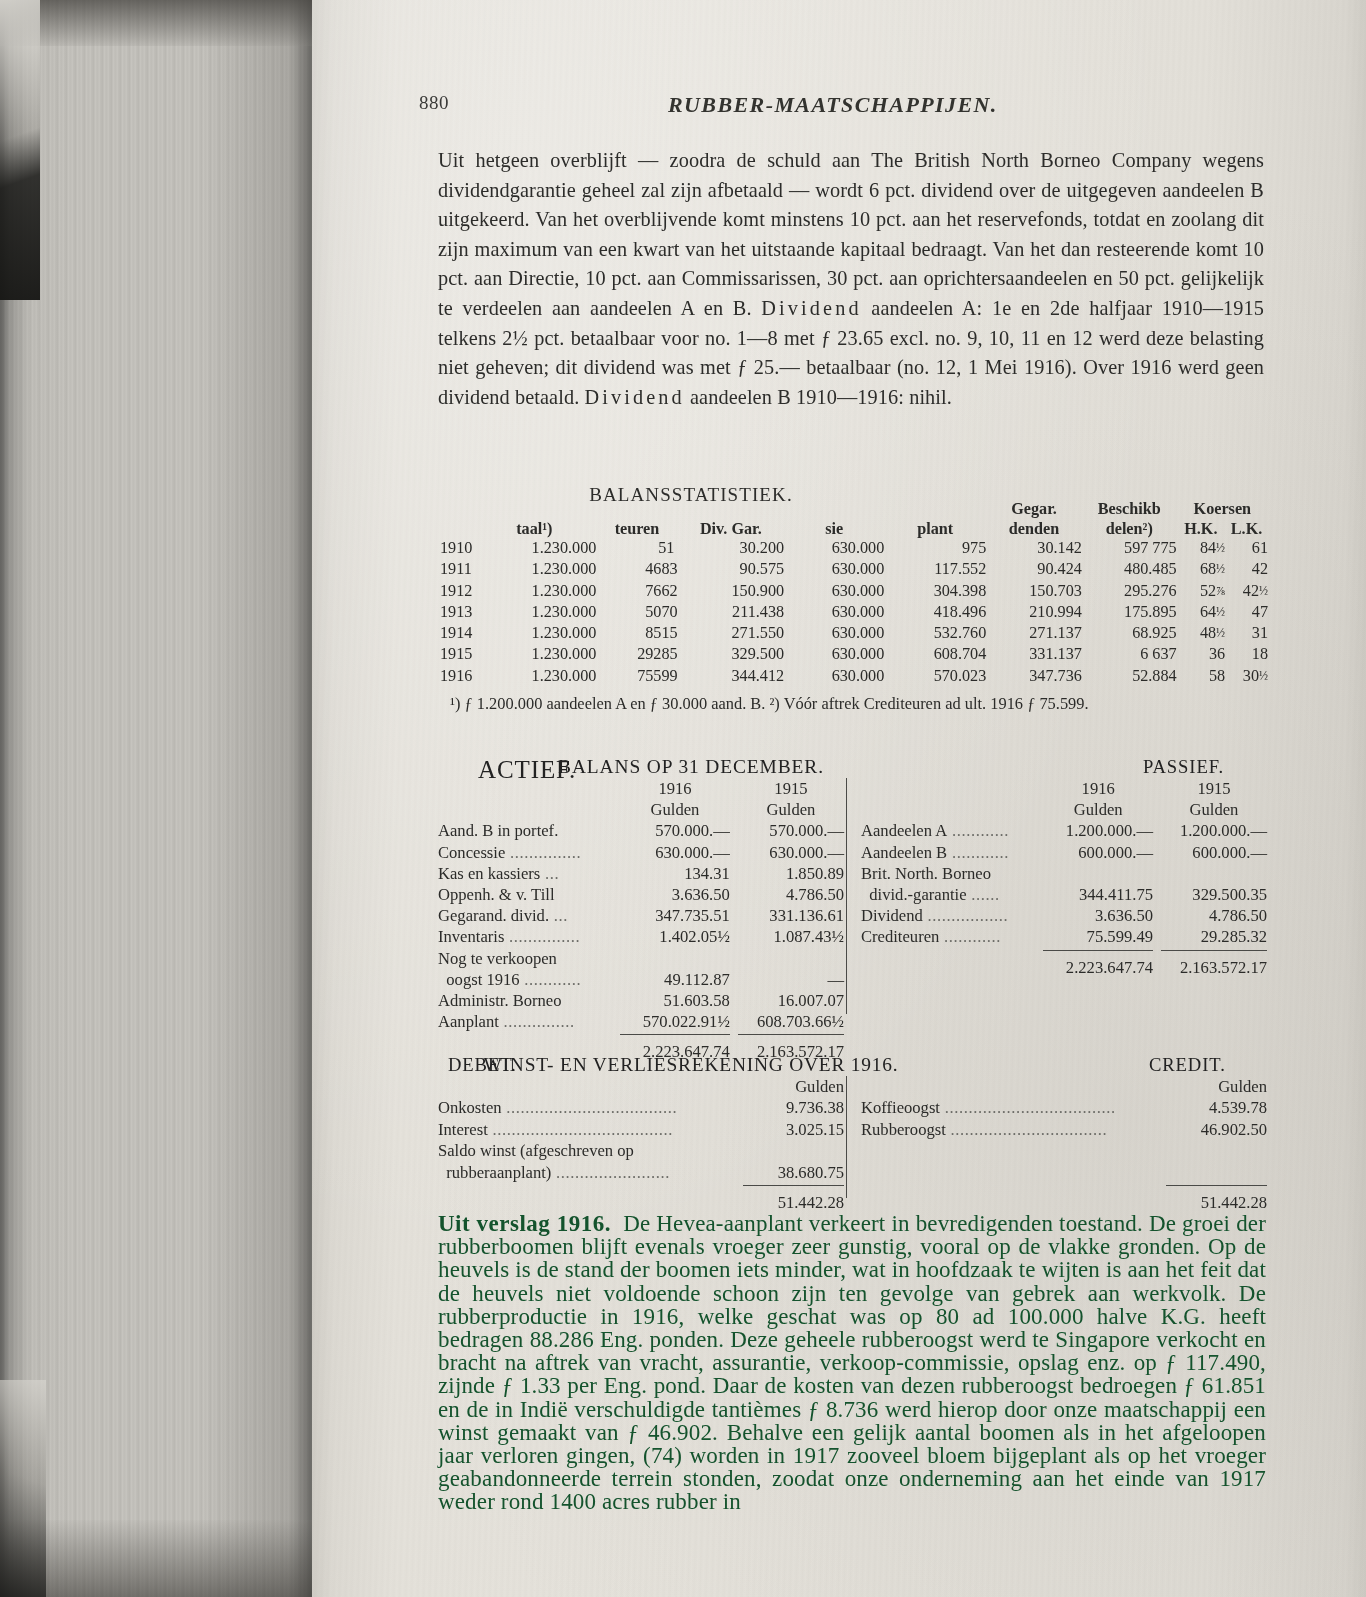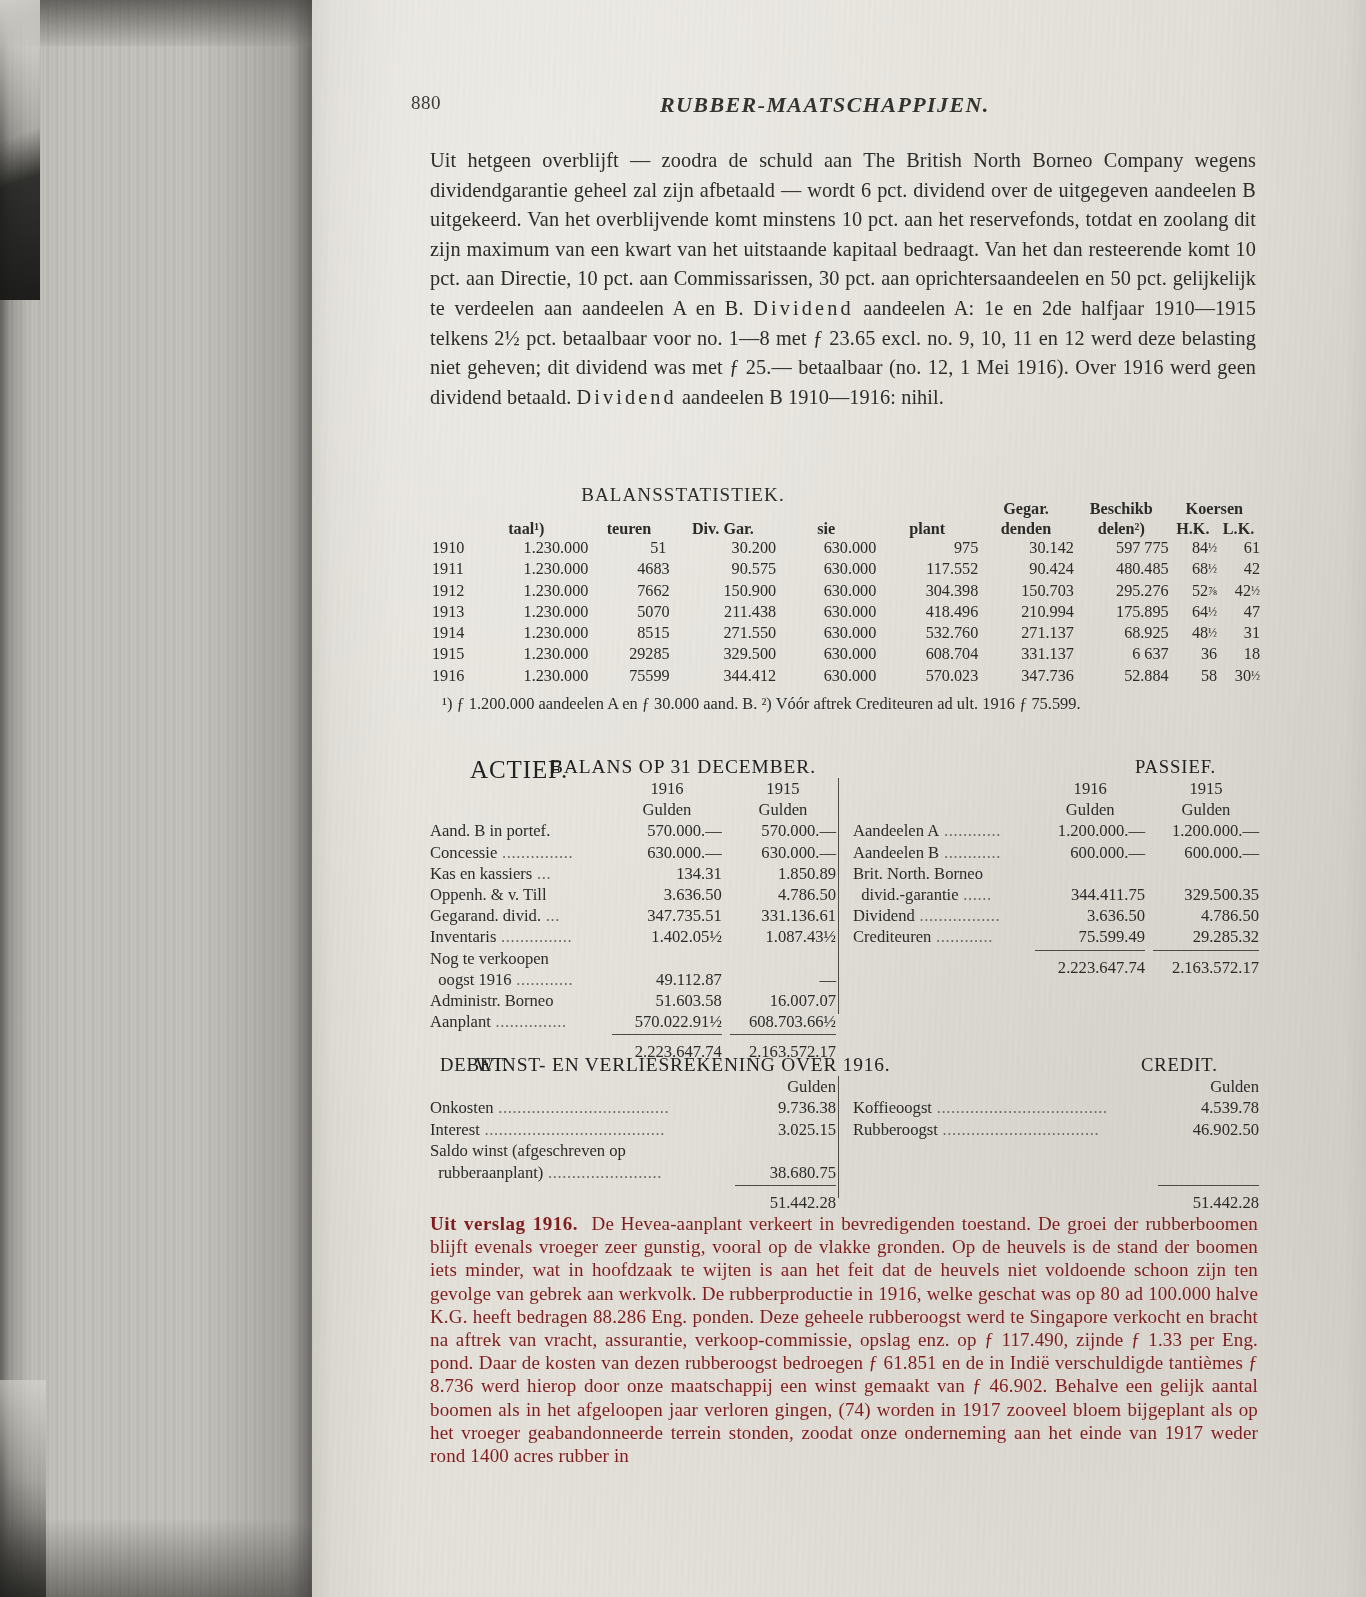--- a/index.html
+++ b/index.html
@@ -49,21 +49,21 @@
     z-index:1;
   }
   #page-grain{
     position:absolute;left:305px;top:0;width:1061px;height:1597px;z-index:1;
     background:
       radial-gradient(ellipse at 20% 12%, rgba(255,255,255,.30), rgba(255,255,255,0) 55%),
       radial-gradient(ellipse at 78% 70%, rgba(160,156,148,.18), rgba(255,255,255,0) 60%),
       repeating-linear-gradient(92deg, rgba(170,166,158,.06) 0px, rgba(255,255,255,0) 3px, rgba(170,166,158,.05) 6px);
   }
   #content{
-    position:absolute;left:0;top:0;width:1266px;height:1597px;z-index:5;
+    position:absolute;left:8px;top:0;width:1266px;height:1597px;z-index:5;
     color:#222;
   }
   .blk{position:absolute;}
 
   
   #folio{ left:411px; top:92px; font-size:19px; letter-spacing:.5px; color:#3a3a38; }
   #running-head{
     left:660px; top:92px; font-size:22px; font-style:italic; font-weight:600;
     letter-spacing:1.4px; color:#33332f;
   }
@@ -132,22 +132,22 @@
     background:#4a4a47; z-index:6;
   }
   table.wv{ border-collapse:collapse; width:100%; font-size:16.6px;}
   table.wv td{ padding:0; line-height:21.4px; vertical-align:bottom; color:#2b2b29;}
   .wlbl{ width:300px; white-space:nowrap;}
   .wval{ width:100px; text-align:right;}
 
   
   #verslag{
     left:430px; top:1212px; width:828px;
-    font-size:19px; line-height:23.2px; text-align:justify;
-    color:#7f1d1d; letter-spacing:.15px;
+    font-size:23px; line-height:23.2px; text-align:justify;
+    color:#14532d; letter-spacing:.15px;
   }
   #verslag b{ font-weight:bold; letter-spacing:.5px;}
 
   
   #content{ text-rendering:optimizeLegibility; }
   .softened{ filter:blur(.22px); }
 </style>
 </head>
 <body>
 

